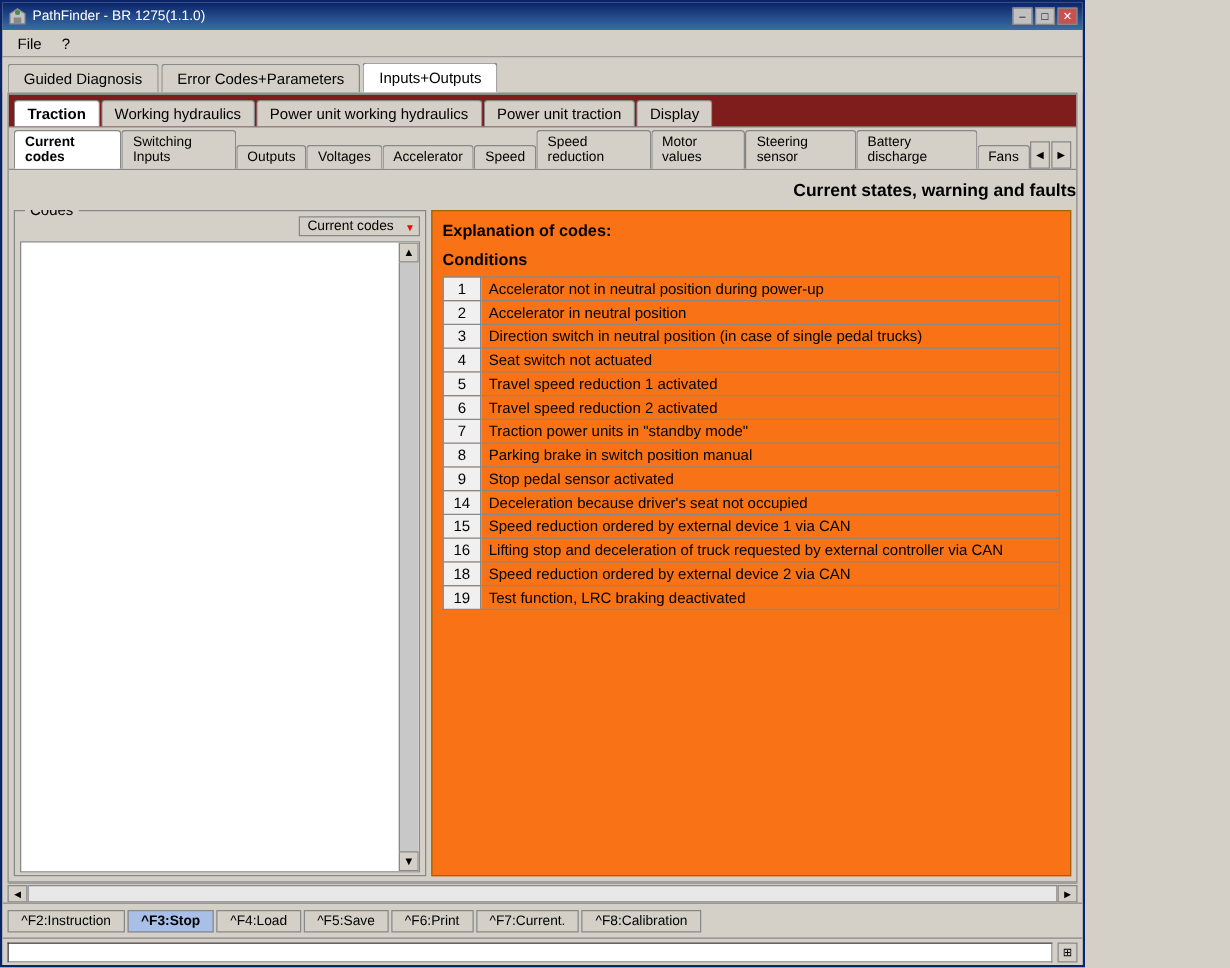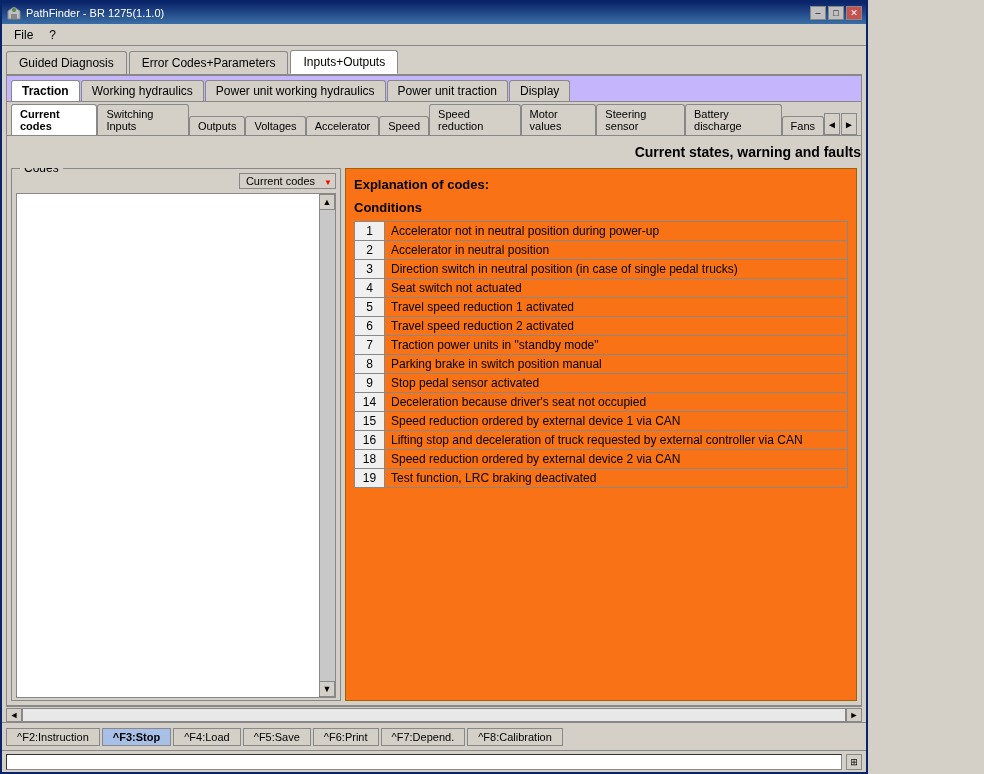--- a/index.html
+++ b/index.html
@@ -266,21 +266,21 @@
   <div class="app-body">
 
     <div class="main-tabs">
       <div class="main-tab">Guided Diagnosis</div>
       <div class="main-tab">Error Codes+Parameters</div>
       <div class="main-tab active">Inputs+Outputs</div>
     </div>
 
     <div class="tab-content-area" style="border: 1px solid #888; margin: 0 4px; background: #d4d0c8;">
 
-      <div class="sub-tabs-1" style="border-bottom: 1px solid #888; background: #c4b5fd;">
+      <div class="sub-tabs-1" style="border-bottom: 1px solid #888; background: #7f1d1d;">
         <div class="sub-tab-1 active">Traction</div>
         <div class="sub-tab-1">Working hydraulics</div>
         <div class="sub-tab-1">Power unit working hydraulics</div>
         <div class="sub-tab-1">Power unit traction</div>
         <div class="sub-tab-1">Display</div>
       </div>
 
       <div style="display: flex; align-items: flex-end; padding: 2px 4px 0 4px; background: #d4d0c8; border-bottom: 1px solid #888;">
         <div class="sub-tab-2 active">Current codes</div>
         <div class="sub-tab-2">Switching Inputs</div>
@@ -398,21 +398,21 @@
       <div style="flex: 1; height: 14px; background: #e8e8e8; border: 1px solid #888;"></div>
       <div style="width: 16px; height: 14px; background: #d4d0c8; border: 1px solid #888; font-size: 9px; display: flex; align-items: center; justify-content: center; cursor: pointer; flex-shrink: 0;">►</div>
     </div>
 
     <div class="toolbar">
       <div class="toolbar-btn">^F2:Instruction</div>
       <div class="toolbar-btn highlighted">^F3:Stop</div>
       <div class="toolbar-btn">^F4:Load</div>
       <div class="toolbar-btn">^F5:Save</div>
       <div class="toolbar-btn">^F6:Print</div>
-      <div class="toolbar-btn">^F7:Depend.</div>
+      <div class="toolbar-btn">^F7:Current.</div>
       <div class="toolbar-btn">^F8:Calibration</div>
     </div>
 
     <div class="status-bar">
       <div style="flex: 1; height: 16px; border: 1px inset #888; background: white;"></div>
       <div style="width: 16px; height: 16px; background: #d4d0c8; border: 1px solid #888; cursor: pointer; display: flex; align-items: center; justify-content: center; font-size: 9px; margin-left: 4px;">⊞</div>
     </div>
 
   </div>
 </div>

